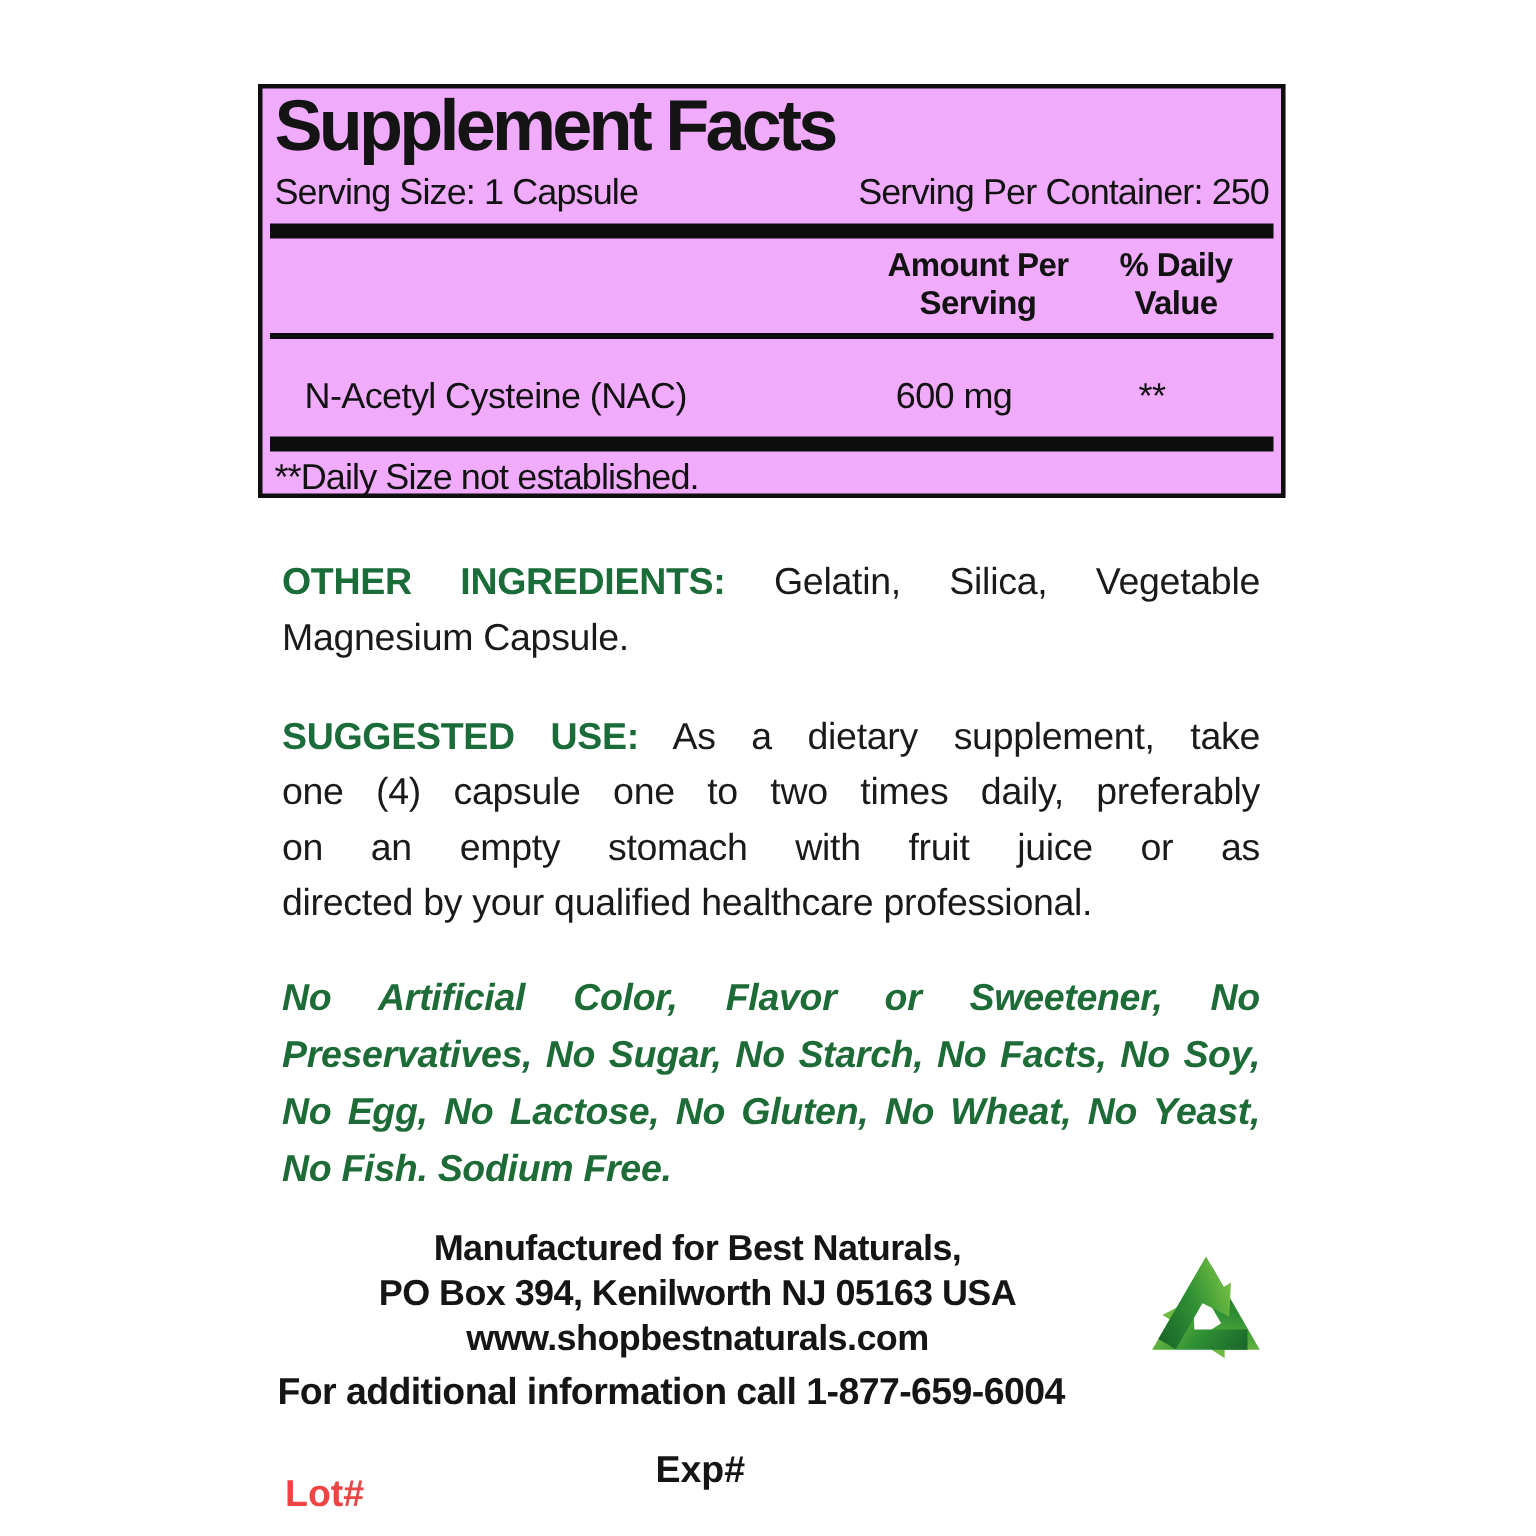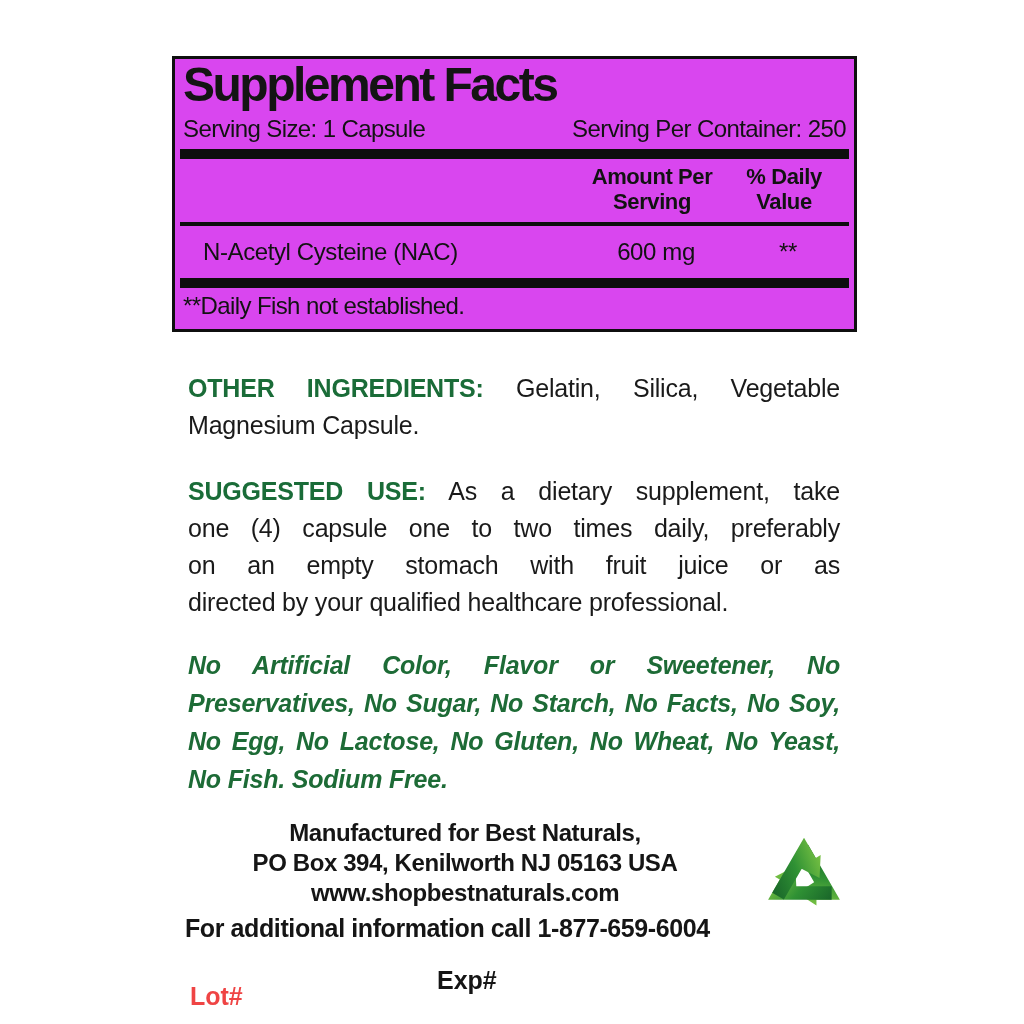--- a/index.html
+++ b/index.html
@@ -5,21 +5,21 @@
   html,body{margin:0;padding:0;}
   body{
     width:1024px;height:1024px;background:#ffffff;position:relative;
     font-family:"Liberation Sans", sans-serif;color:#121212;overflow:hidden;
   }
   .abs{position:absolute;}
 
   
   .facts-box{
     left:172px;top:56px;width:685px;height:276px;
-    border:3px solid #0f0f0f;box-sizing:border-box;background:#d946ef;
+    border:3px solid #0f0f0f;box-sizing:border-box;background:#f0abfc;
   }
   .facts-title{
     font-size:48px;font-weight:bold;letter-spacing:-2.5px;
     line-height:50px;margin:1px 0 0 8px;color:#141414;
   }
   .serving-row{
     display:flex;justify-content:space-between;
     font-size:24px;letter-spacing:-0.6px;margin:5px 8px 6px 8px;
   }
   .bar{background:#0d0d0d;margin:0 5px;}
@@ -30,21 +30,21 @@
     padding:5px 14px 5px 0;
   }
   .col-name{flex:1;}
   .col-amt{width:152px;text-align:center;}
   .col-dv{width:112px;text-align:center;}
   .head-row .col-amt,.head-row .col-dv{
     font-weight:bold;font-size:22px;line-height:25px;letter-spacing:-0.4px;
   }
   .nutrient-row{
     display:flex;align-items:center;
-    padding:12px 10px 12px 0;font-size:24px;letter-spacing:-0.4px;
+    padding:12px 30px 12px 0;font-size:24px;letter-spacing:-0.4px;margin-top:13px;
   }
   .nutrient-row .col-name{padding-left:28px;}
   .facts-footnote{
     font-size:24px;letter-spacing:-0.6px;padding:4px 8px;
   }
 
   
   .para{left:188px;width:652px;font-size:25px;letter-spacing:-0.2px;color:#1a1a1a;}
   .jline{text-align:justify;text-align-last:justify;height:37px;line-height:37px;white-space:nowrap;}
   .jline.last{text-align-last:left;}
@@ -77,21 +77,21 @@
     <div class="col-amt">Amount Per Serving</div>
     <div class="col-dv">% Daily Value</div>
   </div>
   <div class="bar med"></div>
   <div class="nutrient-row">
     <div class="col-name">N-Acetyl Cysteine (NAC)</div>
     <div class="col-amt">600 mg</div>
     <div class="col-dv">**</div>
   </div>
   <div class="bar thick"></div>
-  <div class="facts-footnote">**Daily Fish not established.</div>
+  <div class="facts-footnote">**Daily Size not established.</div>
 </div>
 
 <div class="abs para" style="top:370px;">
   <div class="jline">
     <span class="glabel">OTHER INGREDIENTS:</span>
     <span>Gelatin, Silica, Vegetable</span>
   </div>
   <div class="jline last">Magnesium Capsule.</div>
 </div>
 

